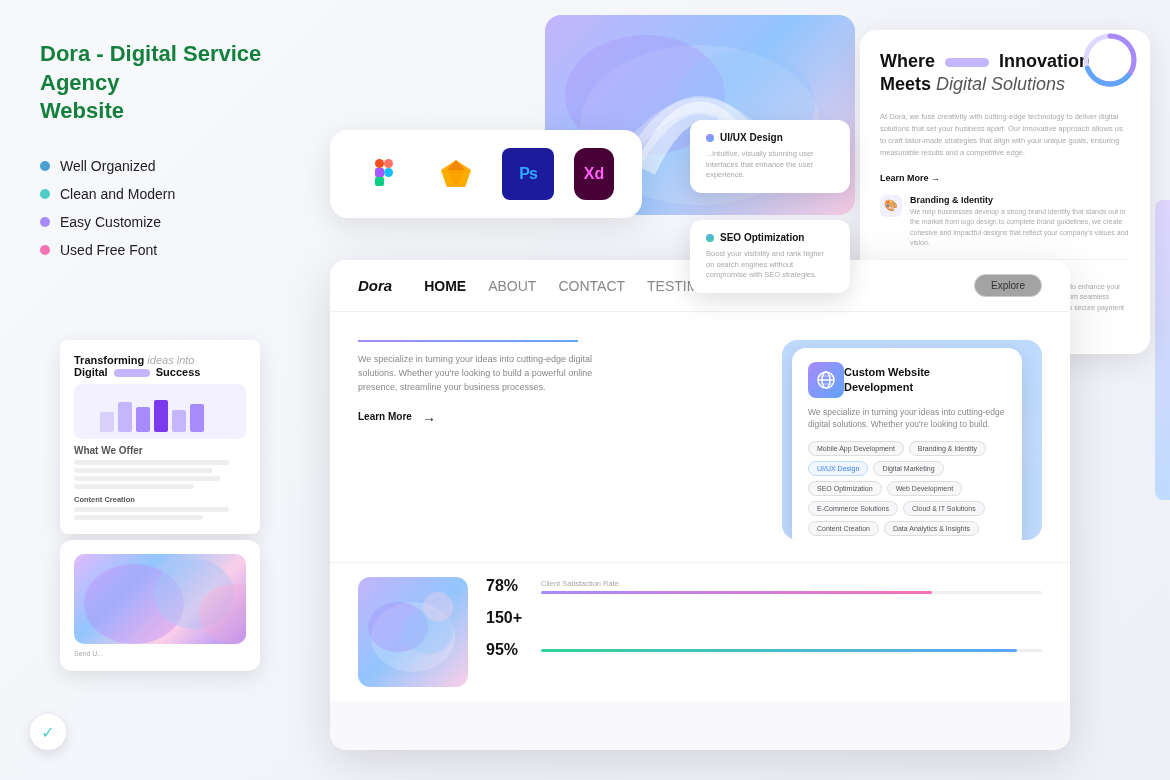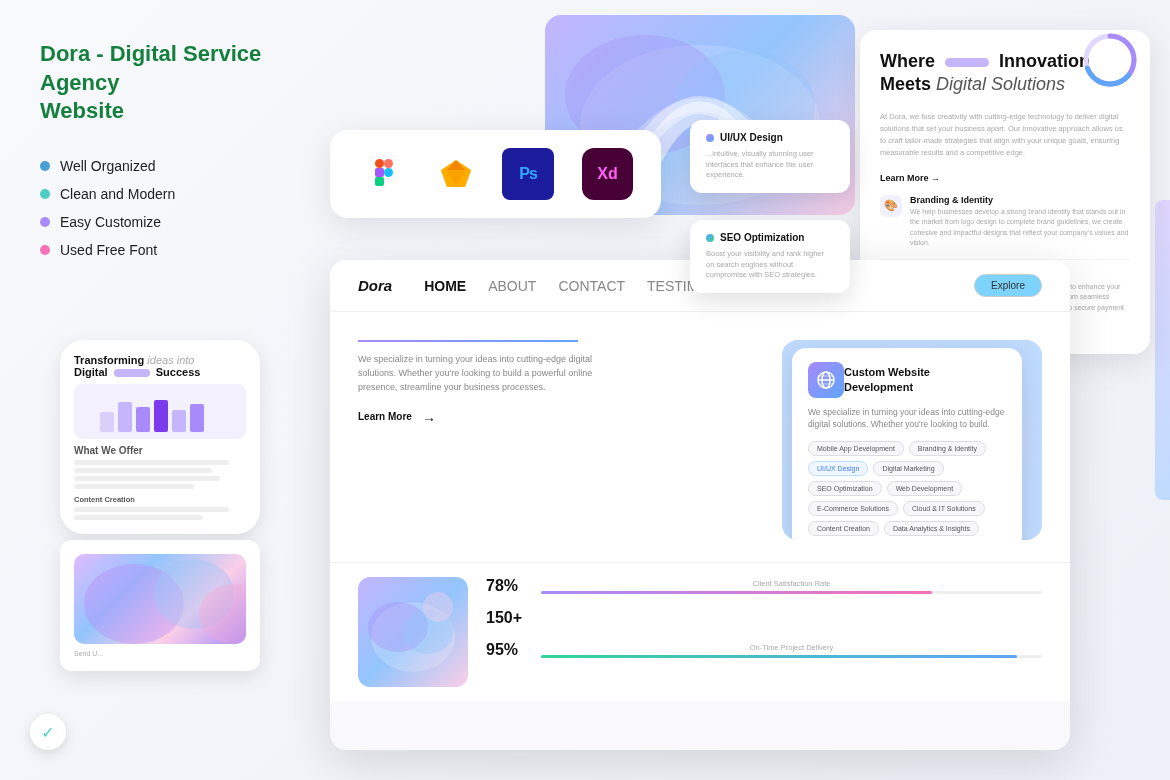--- a/index.html
+++ b/index.html
@@ -119,21 +119,21 @@
       gap: 22px;
       flex: 1;
     }
     .nav-link {
       font-size: 14px;
       color: #888;
       text-decoration: none;
     }
     .nav-link.active { color: #111; font-weight: 600; }
     .nav-explore {
-      background: #7dd3fc;
+      background: #a3a3a3;
       border: 1.5px solid #ccc;
       border-radius: 20px;
       padding: 5px 16px;
       font-size: 10px;
       color: #333;
     }
 
     
     .preview-hero {
       display: flex;
@@ -347,21 +347,21 @@
       width: 160px;
     }
 
     
     .left-bottom-card1 {
       position: absolute;
       left: 60px;
       top: 340px;
       width: 200px;
       background: white;
-      border-radius: 24px;
+      border-radius: 8px;
       padding: 14px;
       box-shadow: 0 6px 20px rgba(0,0,0,0.10);
       z-index: 8;
     }
     .lbc-title {
       font-size: 11px;
       font-weight: 700;
       color: #111;
       margin-bottom: 6px;
     }
@@ -463,21 +463,21 @@
       align-items: center;
       gap: 10px;
     }
 
     .stat-num-lg {
       font-size: 16px;
       font-weight: 700;
       color: #111;
       width: 45px;
     }
-    .stat-info { flex: 1; text-align: center; }
+    .stat-info { flex: 1; }
     .stat-lbl { font-size: 7.5px; color: #aaa; margin-bottom: 3px; }
     .prog-bar-wrap { width: 100%; height: 3px; background: #eee; border-radius: 2px; }
     .prog-bar-fill { height: 100%; border-radius: 2px; }
 
   </style>
 </head>
 <body>
 
 <div style="position:absolute;inset:0;background:linear-gradient(135deg,#f8f9fc 0%,#eef0f7 100%);z-index:0;"></div>
 
@@ -565,21 +565,21 @@
       <polygon points="19,5 34,15 28,32 10,32 4,15" fill="#FDAD00"></polygon>
       <polygon points="19,5 28,15 19,32 10,15" fill="#EA6C00" opacity="0.6"></polygon>
       <polygon points="4,15 34,15 28,32 10,32" fill="#FDAD00" opacity="0.7"></polygon>
     </svg>
   </div>
 
   <div class="tool-icon tool-ps" style="border-radius:8px;width:52px;height:52px;">
     <span style="font-size:16px;font-weight:700;letter-spacing:-1px;color:#31A8FF;font-family:Arial;">Ps</span>
   </div>
 
-  <div class="tool-icon tool-xd" style="border-radius:12px;width:51px;height:52px;margin-left:8px;">
+  <div class="tool-icon tool-xd" style="border-radius:12px;width:40px;height:52px;">
     <span style="font-size:16px;font-weight:700;color:#FF61F6;font-family:Arial;">Xd</span>
   </div>
 </div>
 
 <div class="bg-3d-top">
   <svg width="310" height="200" viewBox="0 0 310 200">
     <ellipse cx="155" cy="110" rx="120" ry="80" fill="rgba(255,255,255,0.15)"></ellipse>
     <ellipse cx="100" cy="80" rx="80" ry="60" fill="rgba(167,139,250,0.3)"></ellipse>
     <ellipse cx="200" cy="90" rx="70" ry="55" fill="rgba(147,197,253,0.3)"></ellipse>
 
@@ -742,21 +742,20 @@
         </div>
       </div>
 
       <div class="stat-row">
         <div class="stat-num-lg">150+</div>
       </div>
 
       <div class="stat-row">
         <div class="stat-num-lg">95%</div>
         <div class="stat-info">
-          <div class="stat-lbl">On-Time Project Delivery</div>
           <div class="prog-bar-wrap">
             <div class="prog-bar-fill" style="width:95%;background:linear-gradient(90deg,#34d399,#60a5fa);"></div>
           </div>
         </div>
       </div>
     </div>
   </div>
 </div>
 
 <div class="right-edge"></div>

